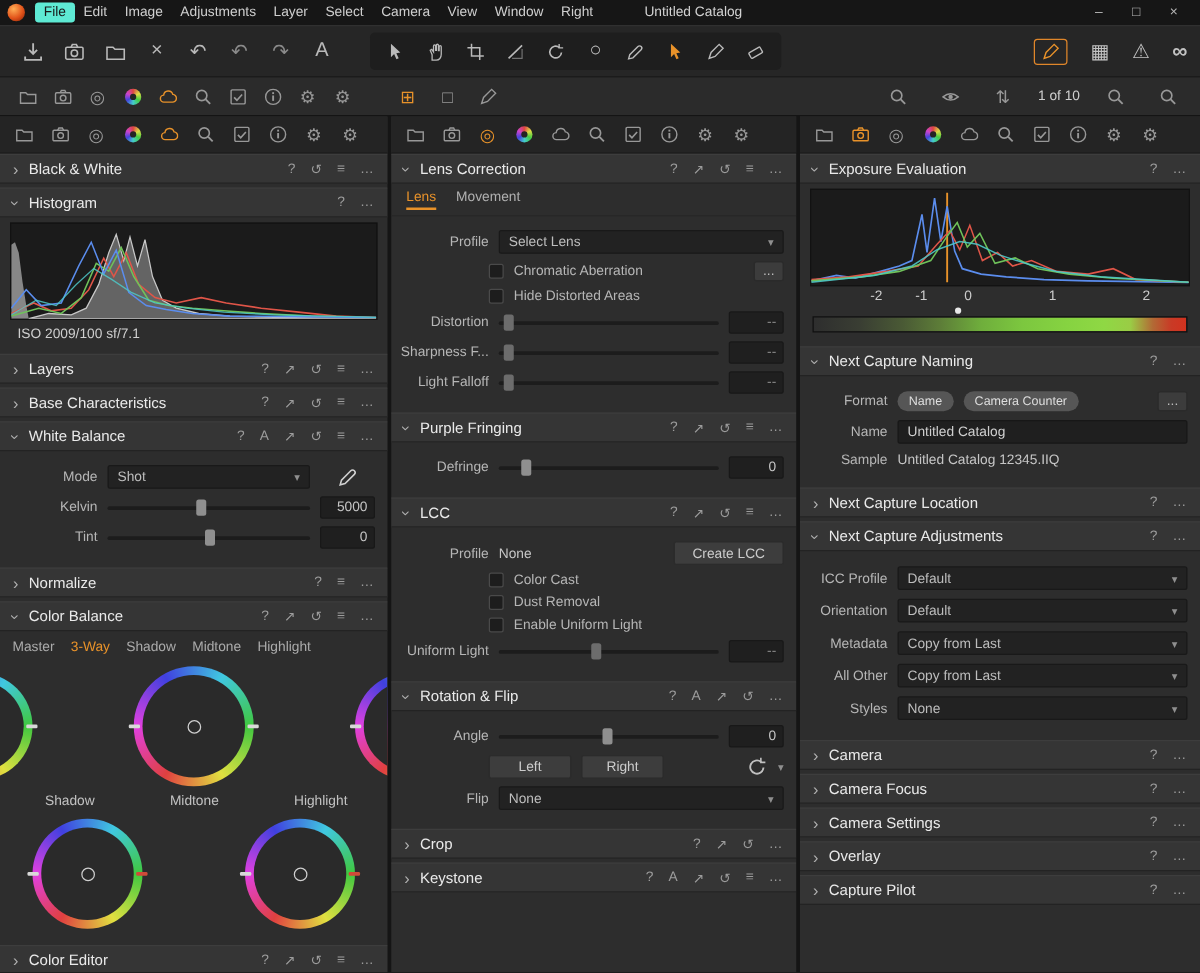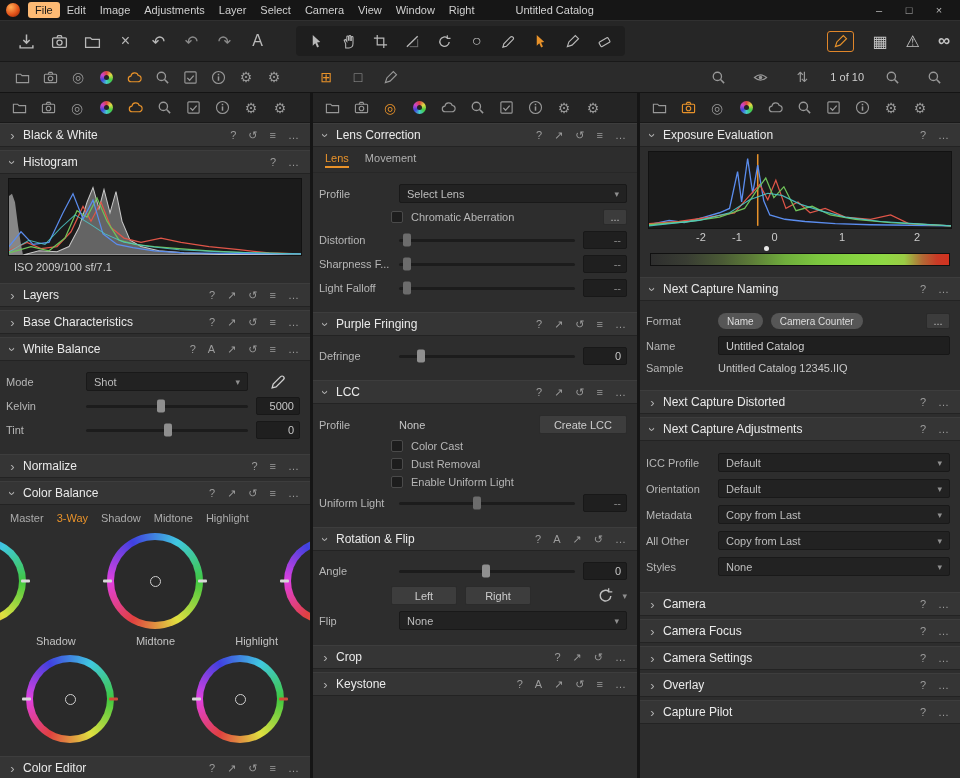--- a/index.html
+++ b/index.html
@@ -5,21 +5,21 @@
 *{margin:0;padding:0;box-sizing:border-box;-webkit-user-select:none;user-select:none}
 html,body{width:960px;height:778px;overflow:hidden;background:#2d2d2d;
   font-family:"Liberation Sans",sans-serif;font-size:11px;color:#c8c8c8}
 .app{width:960px;height:778px;display:flex;flex-direction:column;background:#1a1a1a}
 
 
 .menubar{height:20px;background:#161616;display:flex;align-items:center;padding:0 6px;flex:none}
 .logo{width:14px;height:14px;border-radius:50%;flex:none;margin-right:8px;
   background:radial-gradient(circle at 35% 30%,#ffae55,#e2531a 55%,#8f2608 95%)}
 .menu-item{padding:2px 7px;border-radius:3px;color:#cfcfcf;white-space:nowrap;cursor:default}
-.menu-item.active{background:#fdba74;color:#181818}
+.menu-item.active{background:#5eead4;color:#181818}
 .mb-title{margin-left:34px;color:#d2d2d2;white-space:nowrap}
 .win-controls{margin-left:auto;display:flex}
 .win-btn{width:30px;text-align:center;color:#b8b8b8;font-size:11px}
 
 
 .toolbar{height:42px;background:#262626;border-top:1px solid #303030;border-bottom:1px solid #191919;
   display:flex;align-items:center;padding:0 10px;flex:none}
 .tbtn{width:33px;height:28px;display:flex;align-items:center;justify-content:center;color:#b9b9b9;flex:none}
 .tbtn.glyph{font-size:16px}
 .tbtn.dim{color:#8a8a8a}
@@ -62,21 +62,21 @@
   display:flex;align-items:center;padding:0 8px;gap:6px}
 .chev{color:#b0b0b0;font-size:13px;width:9px;text-align:center;line-height:9px}
 .chev.down{transform:rotate(90deg)}
 .sec-h .t{color:#eaeaea;font-size:12px;white-space:nowrap}
 .sp{flex:1}
 .hic{color:#9c9c9c;font-size:11px;padding:0 3px;flex:none}
 .body{padding:5px 10px 6px 6px}
 
 
 .row{display:flex;align-items:center;margin:6px 0;gap:8px}
-.lab{width:72px;text-align:left;color:#b6b6b6;flex:none;white-space:nowrap}
+.lab{width:72px;text-align:right;color:#b6b6b6;flex:none;white-space:nowrap}
 .dd{flex:1;height:19px;background:#222;border:1px solid #191919;border-radius:2px;
   display:flex;align-items:center;padding:0 7px;color:#bdbdbd;min-width:0}
 .dd span:first-child{overflow:hidden;white-space:nowrap}
 .dda{margin-left:auto;color:#8f8f8f;font-size:9px;padding-left:6px}
 .slider{flex:1;height:3px;background:#1c1c1c;border-radius:2px;position:relative}
 .th{position:absolute;top:50%;transform:translateY(-50%);width:8px;height:13px;background:#8f8f8f;border-radius:2px}
 .slider.dis .th{background:#6c6c6c}
 .val{width:44px;height:18px;background:#1f1f1f;border:1px solid #181818;border-radius:2px;
   display:flex;align-items:center;justify-content:flex-end;padding:0 5px;color:#c6c6c6;flex:none}
 .val.dim{color:#8a8a8a}
@@ -665,20 +665,24 @@
             <div class="dd">
               <span>Select Lens</span>
               <span class="dda">▾</span>
             </div>
           </div>
           <div class="row indent">
             <span class="cbox"></span>
             <span class="cblab">Chromatic Aberration</span>
             <span class="mini">...</span>
           </div>
+          <div class="row indent">
+            <span class="cbox"></span>
+            <span class="cblab">Hide Distorted Areas</span>
+          </div>
           <div class="row">
             <span class="lab">Distortion</span>
             <div class="slider dis">
                 <span class="th" style="left:2%"></span>
               </div>
             <div class="val dim">--</div>
           </div>
           <div class="row">
             <span class="lab">Sharpness F...</span>
             <div class="slider dis">
@@ -917,21 +921,21 @@
           <div class="row">
             <span class="lab">Sample</span>
             <span class="sampletext">Untitled Catalog 12345.IIQ</span>
           </div>
         </div>
       </div>
 
       <div class="sec">
         <div class="sec-h">
           <span class="chev">›</span>
-          <span class="t">Next Capture Distorted</span>
+          <span class="t">Next Capture Location</span>
           <span class="sp"></span>
           <span class="hic">?</span>
           <span class="hic">…</span>
         </div>
       </div>
 
       <div class="sec">
         <div class="sec-h">
           <span class="chev down">›</span>
           <span class="t">Next Capture Adjustments</span>

